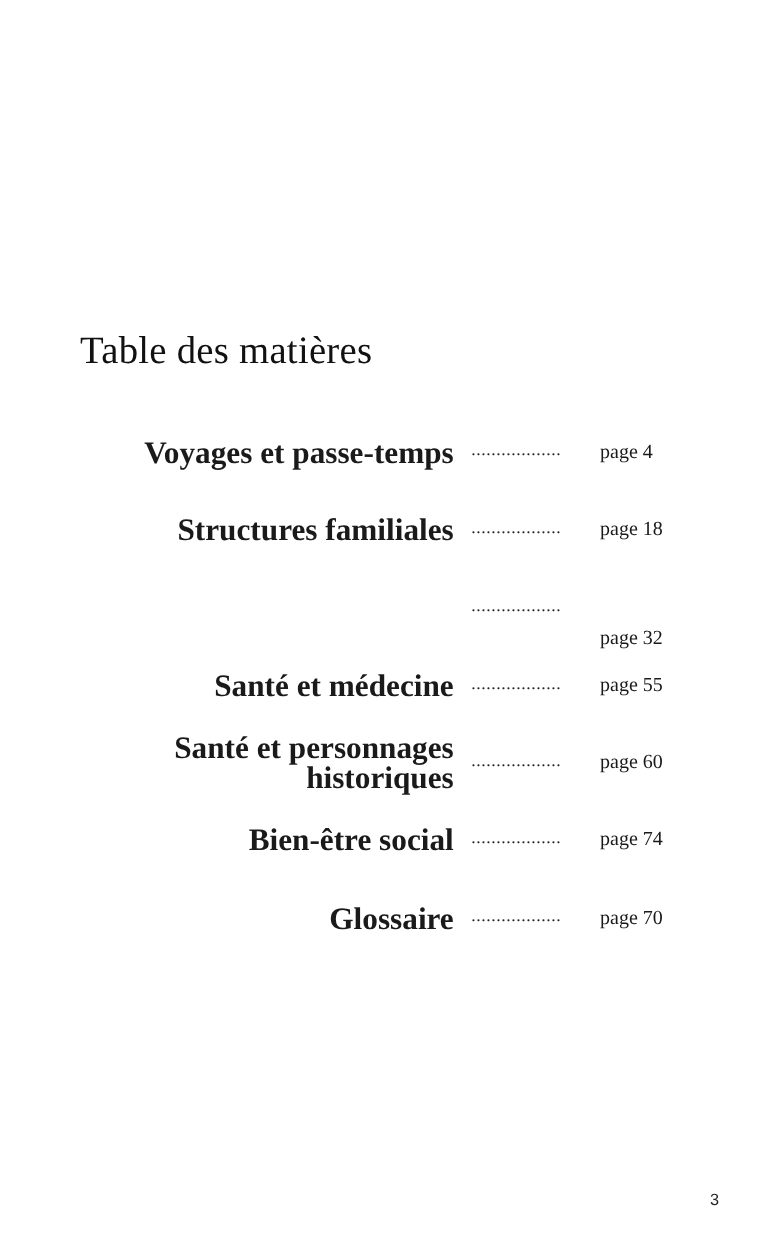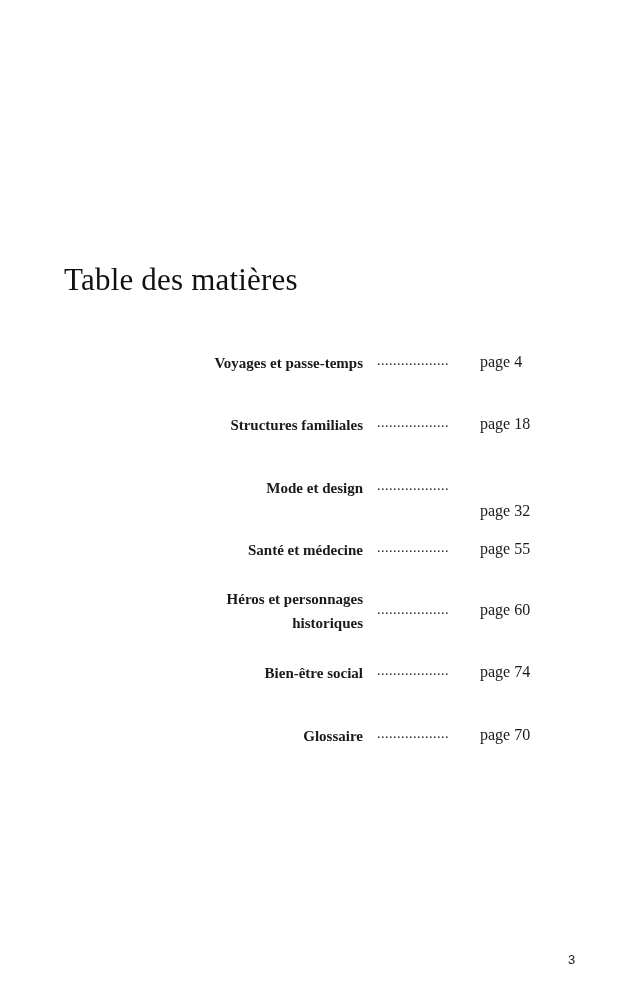--- a/index.html
+++ b/index.html
@@ -1,19 +1,19 @@
 <!DOCTYPE html>
 <html><head>
 <meta charset="utf-8">
 <style>
   html, body { margin:0; padding:0; }
   body { width:625px; height:1000px; background:#ffffff; position:relative; font-family:"Liberation Serif","DejaVu Serif",serif; color:#111; overflow:hidden; }
   .title { position:absolute; left:64px; top:262px; font-size:31px; font-weight:normal; letter-spacing:0.2px; color:#111; }
   .entry { position:absolute; left:0; width:625px; height:40px; }
-  .label { position:absolute; right:262px; text-align:right; font-weight:bold; font-size:15px; line-height:22px; color:#1a1a1a; white-space:nowrap; }
+  .label { position:absolute; right:262px; text-align:right; font-weight:bold; font-size:25px; line-height:22px; color:#1a1a1a; white-space:nowrap; }
   .dots { position:absolute; left:377px; font-size:14px; letter-spacing:0.5px; color:#222; }
   .page { position:absolute; left:480px; font-size:16px; color:#1a1a1a; }
   .folio { position:absolute; left:568px; top:952px; font-size:13px; color:#222; font-family:"Liberation Sans",sans-serif; }
 </style>
 </head>
 <body>
 
 <div>
   <h1 class="title" style="margin:0;">Table des matières</h1>
 
@@ -24,33 +24,32 @@
       <div class="page" style="top:3px;">page 4</div>
     </div>
 
     <div class="entry" style="top:412px;">
       <div class="label" style="top:2px;">Structures familiales</div>
       <div class="dots" style="top:3px;">..................</div>
       <div class="page" style="top:3px;">page 18</div>
     </div>
 
     <div class="entry" style="top:475px;">
-      <div class="label" style="top:2px;">Mode et design</div>
       <div class="dots" style="top:3px;">..................</div>
       <div class="page" style="top:3px;margin-top:24px;">page 32</div>
     </div>
 
     <div class="entry" style="top:537px;">
       <div class="label" style="top:2px;">Santé et médecine</div>
       <div class="dots" style="top:3px;">..................</div>
       <div class="page" style="top:3px;">page 55</div>
     </div>
 
     <div class="entry" style="top:588px; height:50px;">
-      <div class="label" style="top:0px;">Héros et personnages</div>
+      <div class="label" style="top:0px;">Santé et personnages</div>
       <div class="label" style="top:24px;">historiques</div>
       <div class="dots" style="top:14px;">..................</div>
       <div class="page" style="top:13px;">page 60</div>
     </div>
 
     <div class="entry" style="top:662px;">
       <div class="label" style="top:0px;">Bien-être social</div>
       <div class="dots" style="top:1px;">..................</div>
       <div class="page" style="top:1px;">page 74</div>
     </div>

